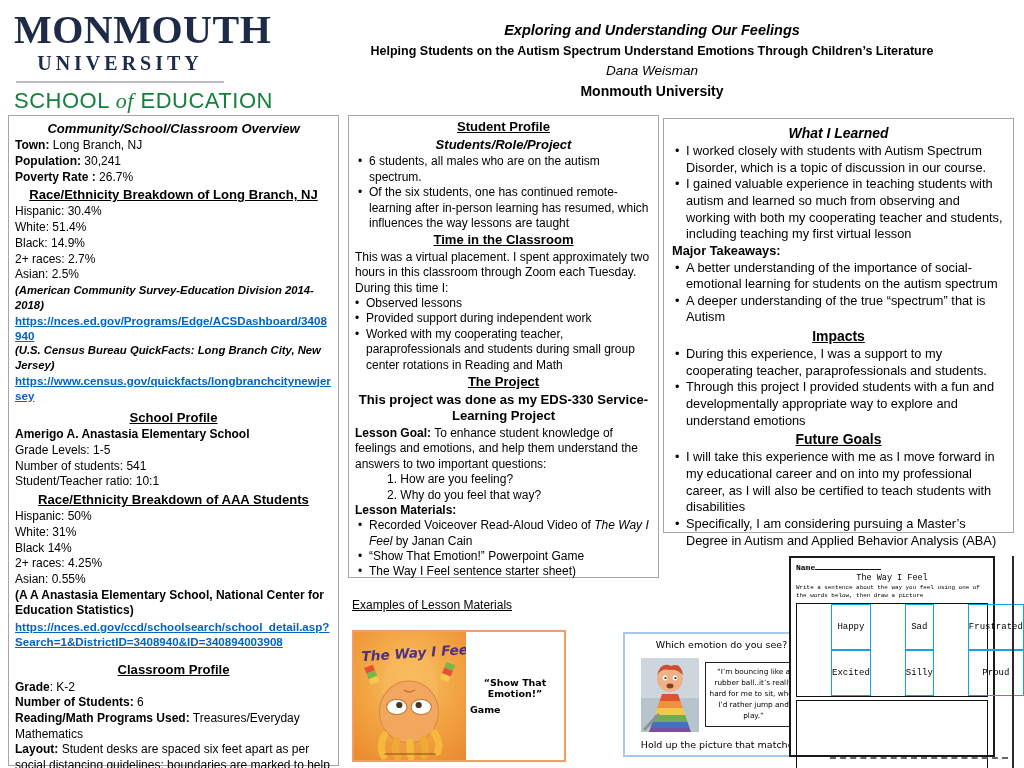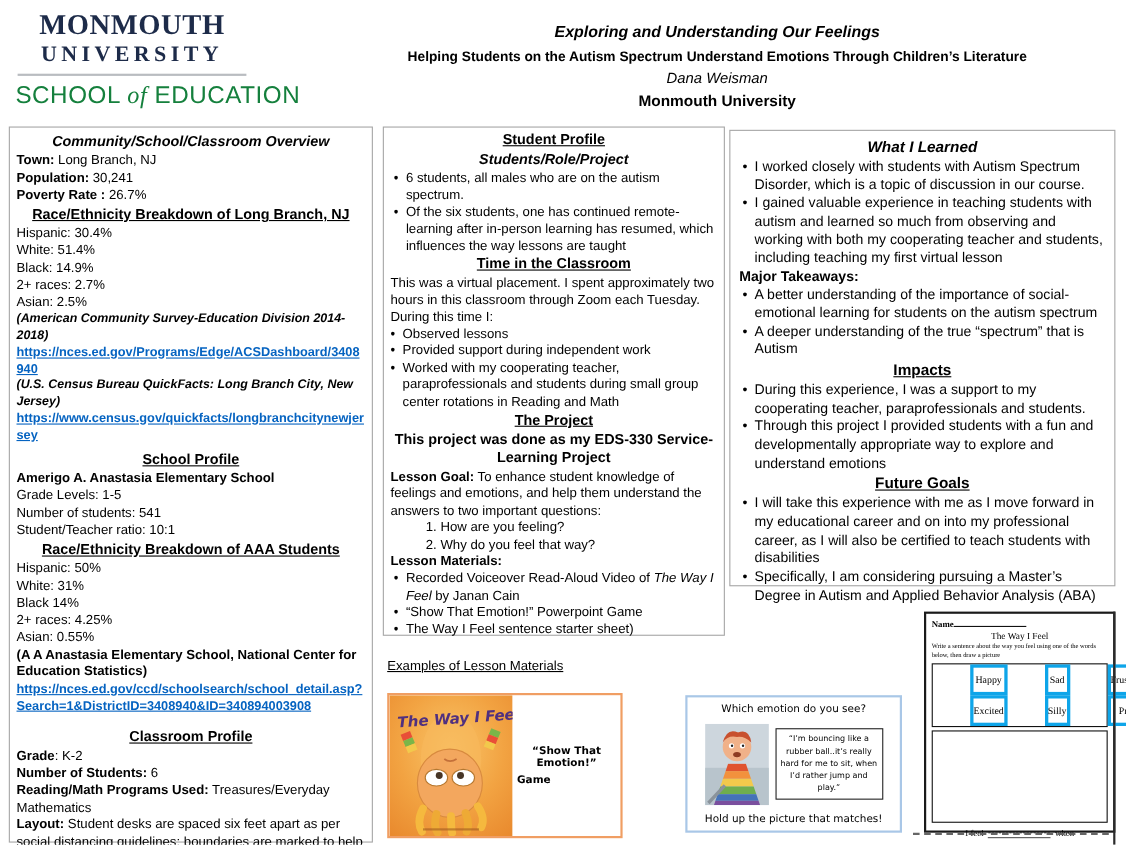--- a/index.html
+++ b/index.html
@@ -3,21 +3,21 @@
 <meta charset="utf-8">
 <style>
   html,body{margin:0;padding:0;}
   body{
     width:1024px;height:768px;position:relative;overflow:hidden;
     background:#ffffff;color:#000;
     font-family:"Liberation Sans", sans-serif;
   }
   
   .logo{position:absolute;left:14px;top:10px;width:212px;text-align:center;color:#1d2b49;}
-  .logo-top{font-family:"Liberation Serif", serif;font-size:26px;font-weight:bold;line-height:1;letter-spacing:.5px;}
+  .logo-top{font-family:"Liberation Serif", serif;font-size:40px;font-weight:bold;line-height:1;letter-spacing:.5px;}
   .logo-mid{font-family:"Liberation Serif", serif;font-size:20px;font-weight:bold;letter-spacing:4px;margin-top:2px;line-height:1.15;}
   .logo-rule{border-top:2px solid #b9bcc0;margin:6px 2px 5px;}
   .logo-school{color:#15803d;font-size:22px;letter-spacing:.5px;white-space:nowrap;}
   .logo-school i{font-family:"Liberation Serif", serif;}
   .titleblock{position:absolute;left:280px;top:20px;width:744px;text-align:center;line-height:1.5;}
   .t1{font-weight:bold;font-style:italic;font-size:14.5px;}
   .t2{font-weight:bold;font-size:12.5px;}
   .t3{font-style:italic;font-size:13.5px;}
   .t4{font-weight:bold;font-size:14px;}
   
@@ -44,27 +44,27 @@
   .book-card{position:absolute;left:352px;top:630px;width:214px;height:132px;border:2px solid #f09e63;box-sizing:border-box;background:#fff;display:flex;}
   .book-cover{width:112px;height:100%;display:block;}
   .game-label{flex:1;display:flex;flex-direction:column;justify-content:center;align-items:flex-start;gap:5px;text-align:center;font-family:"DejaVu Sans", sans-serif;font-size:9.5px;font-weight:bold;padding:0 4px;}
   .emotion-card{position:absolute;left:623px;top:632px;width:197px;height:125px;border:2px solid #a9c7e7;box-sizing:border-box;background:#fff;font-family:"DejaVu Sans", sans-serif;display:flex;flex-direction:column;justify-content:space-between;padding:5px 4px;}
   .emotion-q{text-align:center;font-size:9.5px;}
   .emotion-mid{display:flex;justify-content:center;align-items:center;gap:6px;}
   .emotion-img{width:58px;height:74px;display:block;}
   .emotion-quote{width:98px;border:1px solid #222;font-size:7.3px;padding:4px 2px;text-align:center;line-height:1.5;box-sizing:border-box;}
   .emotion-match{text-align:center;font-size:9.5px;}
   
-  .worksheet{position:absolute;left:840px;top:556px;width:174px;height:201px;border:2px solid #1a1a1a;box-sizing:border-box;background:#fff;font-family:Liberation Serif, serif;padding:4px 5px;}
+  .worksheet{position:absolute;left:789px;top:556px;width:206px;height:201px;border:2px solid #1a1a1a;box-sizing:border-box;background:#fff;font-family:Liberation Mono, monospace;padding:4px 5px;}
   .ws-name{font-size:8px;font-weight:bold;}
   .ws-nameline{display:inline-block;width:66px;border-bottom:1.5px solid #111;height:7px;}
   .ws-title{text-align:center;font-size:8.5px;margin-top:1px;}
   .ws-instr{font-size:5.9px;line-height:1.4;margin-top:1px;}
   .ws-table{display:grid;grid-template-columns:1fr 1fr 1fr;border:1.5px solid #111;margin-top:2px;}
-  .ws-cell{border:3px solid #0ea5e9;text-align:center;font-size:9px;padding:6px 0;margin-left:34px;}
+  .ws-cell{border:1px solid #0ea5e9;text-align:center;font-size:9px;padding:17px 0;margin-left:34px;}
   .ws-draw{border:1.5px solid #111;height:82px;margin-top:3px;}
   .ws-sentence{display:flex;align-items:center;justify-content:center;gap:4px;font-size:8px;margin-top:5px;}
   .ws-dashes{letter-spacing:.5px;border-bottom:1px solid #555;line-height:1;}
   .sheet-edge{position:absolute;left:1012px;top:556px;width:2px;height:212px;background:#2a2a2a;}
   .cut-line{position:absolute;left:830px;top:757px;width:178px;height:0;border-top:2px dashed #666;}
 </style>
 </head>
 <body>
 
 <div class="logo">

